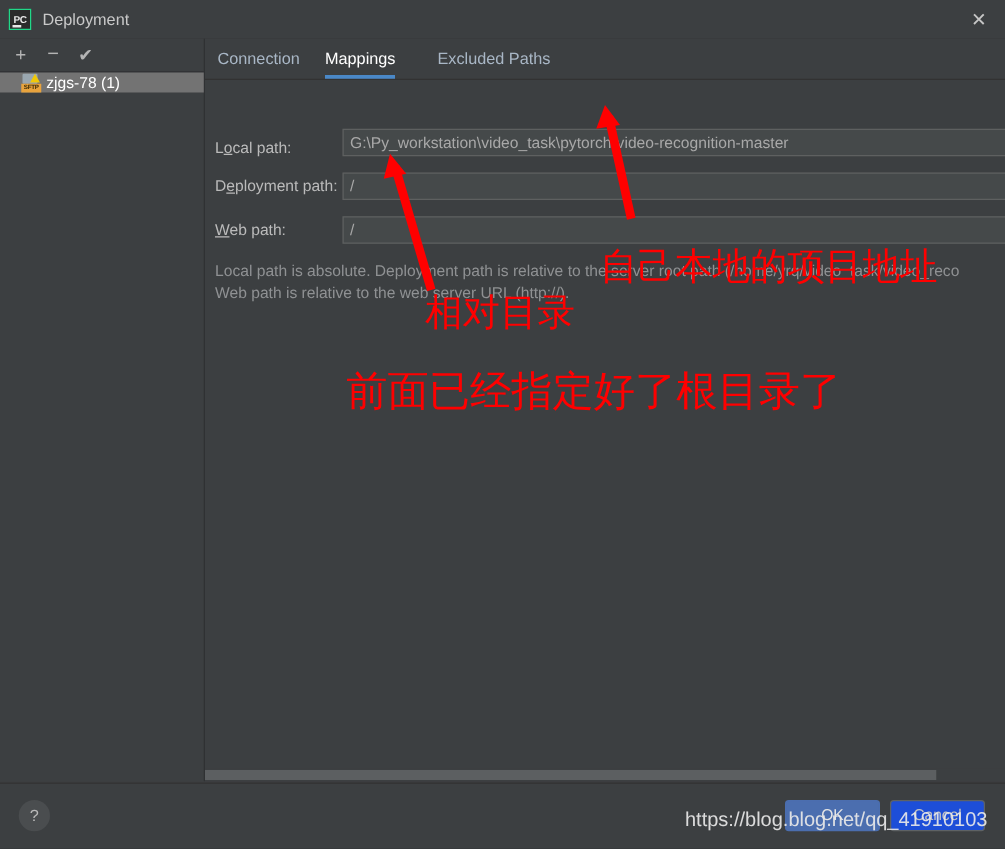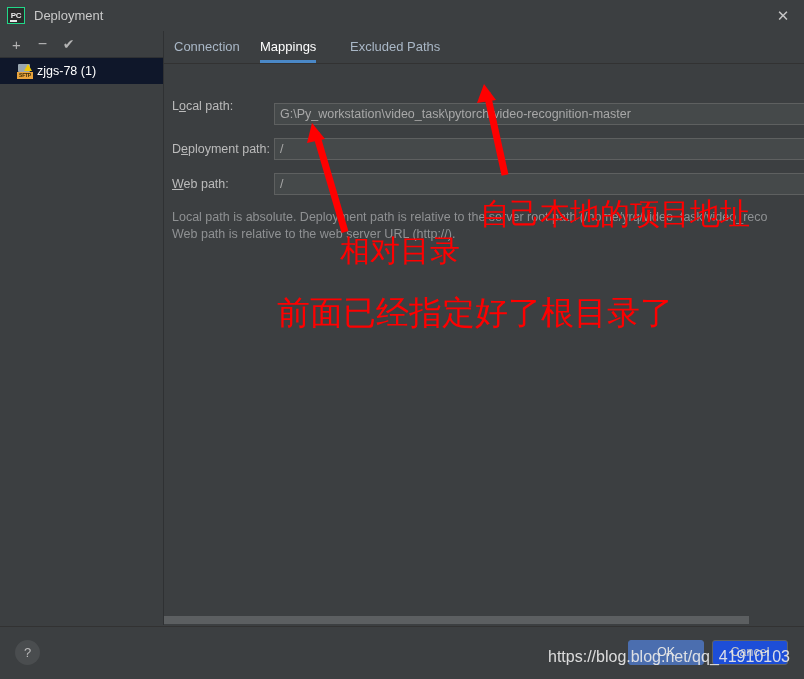--- a/index.html
+++ b/index.html
@@ -100,22 +100,22 @@
   #tb-rm   { left: 32px; font-size: 16px; }
   #tb-ok   { left: 58px; font-size: 14px; }
 
   #server-list {
     position: absolute;
     left: 0; top: 27px;
     width: 163px;
   }
   .server-row {
     position: relative;
-    height: 26px;
-    background: #0f172a;
+    height: 16px;
+    background: #737373;
     display: flex;
     align-items: center;
     padding-left: 17px;
     box-sizing: border-box;
     cursor: pointer;
   }
   .sftp-icon {
     position: relative;
     width: 16px; height: 15px;
     margin-right: 4px;
@@ -203,21 +203,21 @@
     box-sizing: border-box;
     color: #a8a8a8;
     font-size: 12.5px;
     line-height: 20px;
     padding-left: 5px;
     white-space: nowrap;
     overflow: hidden;
     cursor: text;
   }
 
-  #lbl-local  { left: 8px;  top: 68px; }
+  #lbl-local  { left: 8px;  top: 80px; }
   #fld-local  { left: 110px; top: 72px; width: 540px; }
   #lbl-deploy { left: 8px;  top: 111px; }
   #fld-deploy { left: 110px; top: 107px; width: 540px; }
   #lbl-web    { left: 8px;  top: 146px; }
   #fld-web    { left: 110px; top: 142px; width: 540px; }
 
   #hint {
     position: absolute;
     left: 8px; top: 178px;
     width: 650px;

